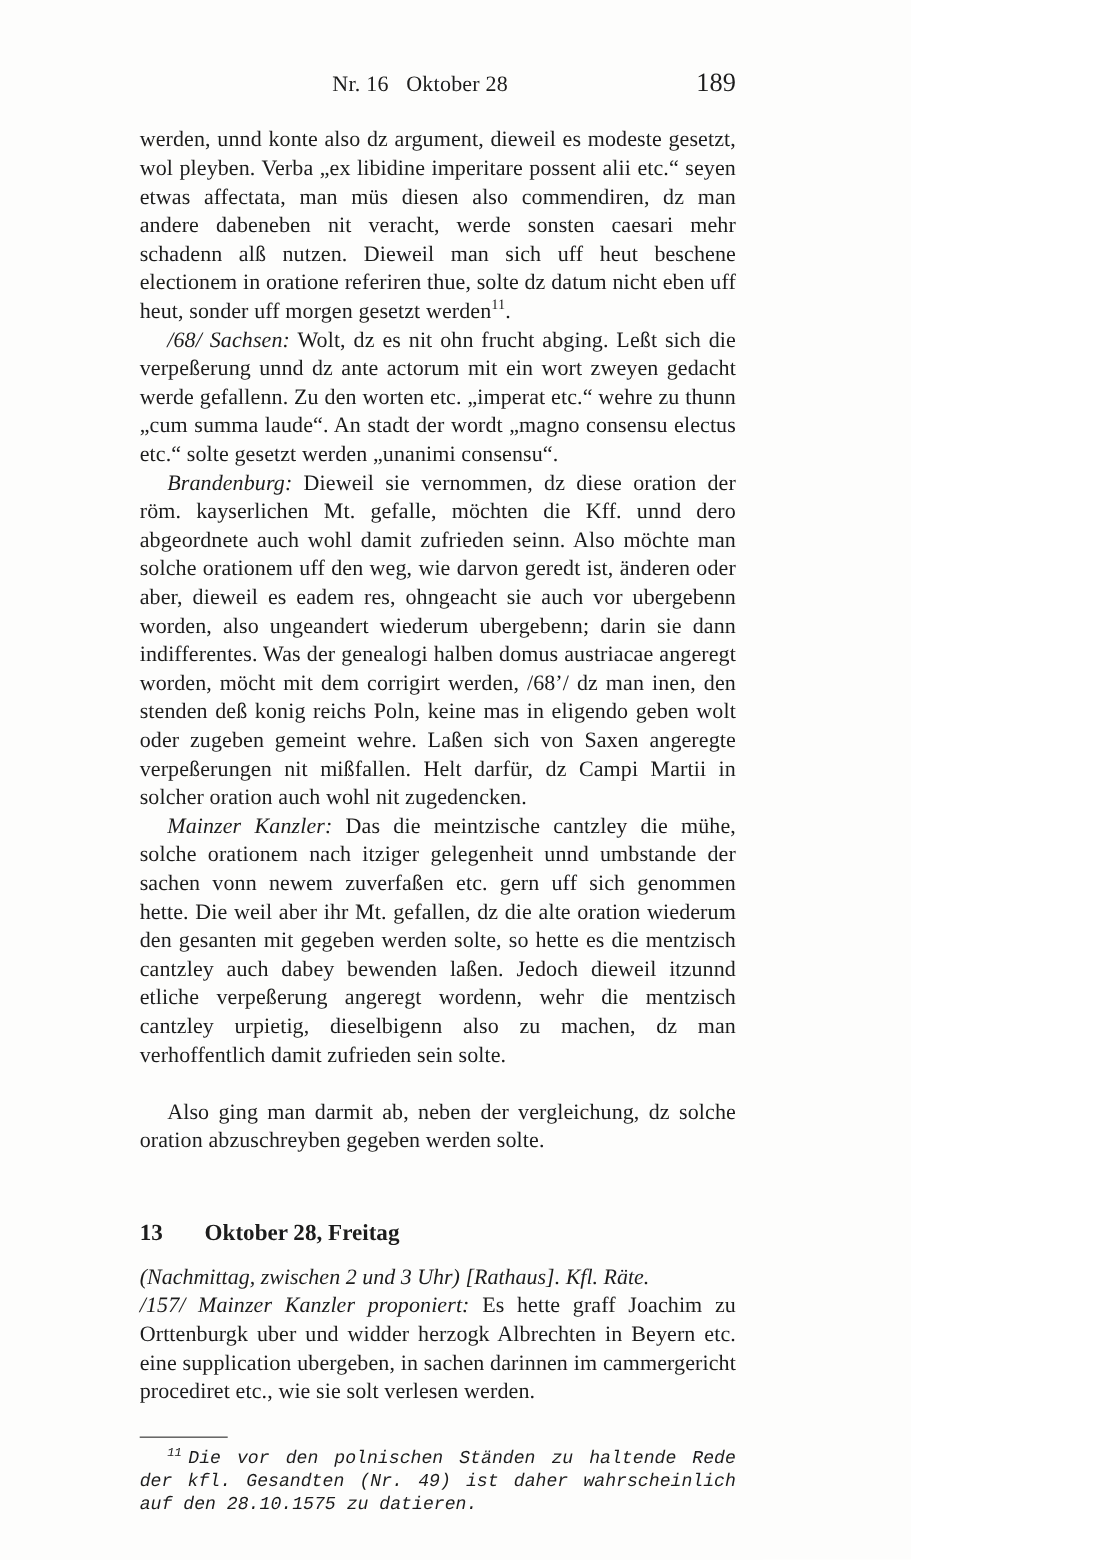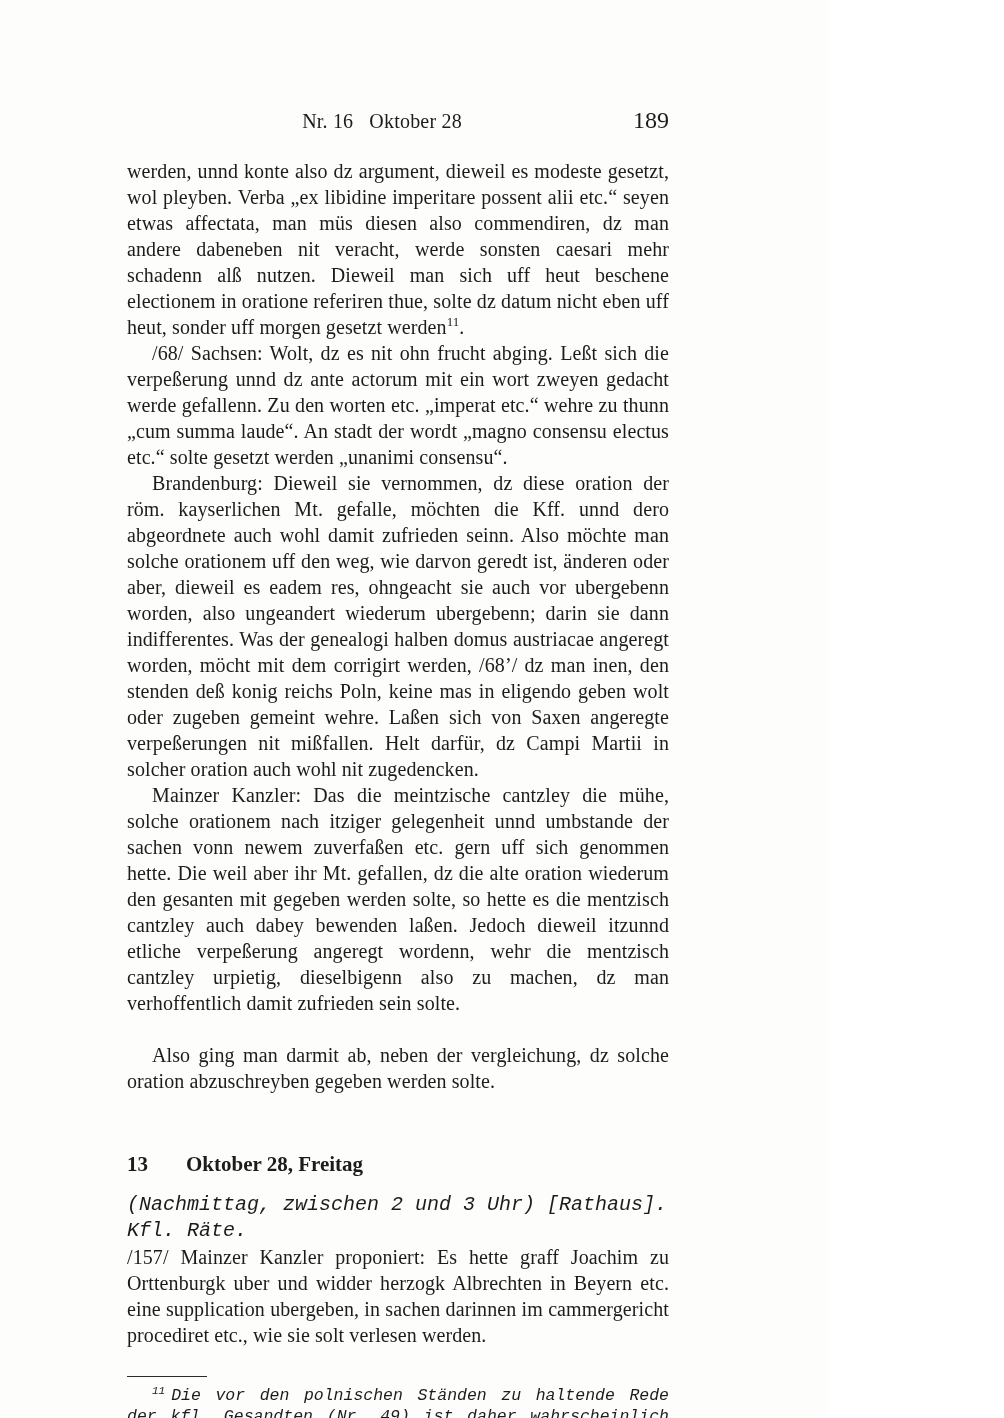--- a/index.html
+++ b/index.html
@@ -8,21 +8,21 @@
     background: #ffffff;
   }
   .page {
     position: relative;
     width: 828px;
     height: 1418px;
     box-sizing: border-box;
     background: #fdfdfc;
     color: #1c1c1c;
     font-family: "Liberation Serif", "DejaVu Serif", serif;
-    padding: 108px 159px 0 95px;
+    padding: 64px 159px 0 95px;
     overflow: hidden;
   }
   
   .page-head {
     position: relative;
     height: 26px;
     font-size: 20px;
     line-height: 26px;
   }
   .running-title {
@@ -42,21 +42,21 @@
     margin-left: 32px;
   }
   .para {
     margin: 0;
     font-size: 20px;
     line-height: 26px;
     text-align: justify;
     letter-spacing: 0.1px;
   }
   .indent { text-indent: 25px; }
-  .lead { }
+  .lead { font-style: italic; }
   .fn-ref {
     font-size: 13px;
     line-height: 0;
     vertical-align: super;
   }
   .para-final { margin-top: 26px; }
   
   .section-head {
     margin: 56px 0 0 0;
     font-size: 21px;
@@ -69,21 +69,20 @@
     font-size: 20px;
     line-height: 27px;
     font-style: italic;
     text-align: justify;
   }
   .session-line {
     margin: 14px 0 0 0;
     font-size: 20px;
     line-height: 26px;
     font-style: italic;
-    font-family: Liberation Mono, monospace;
   }
   .sec-para { margin-top: 0; }
   
   .fn-rule {
     width: 80px;
     border: 0;
     border-top: 1.5px solid #2a2a2a;
     margin: 28px 0 8px 0;
   }
   .footnote {

